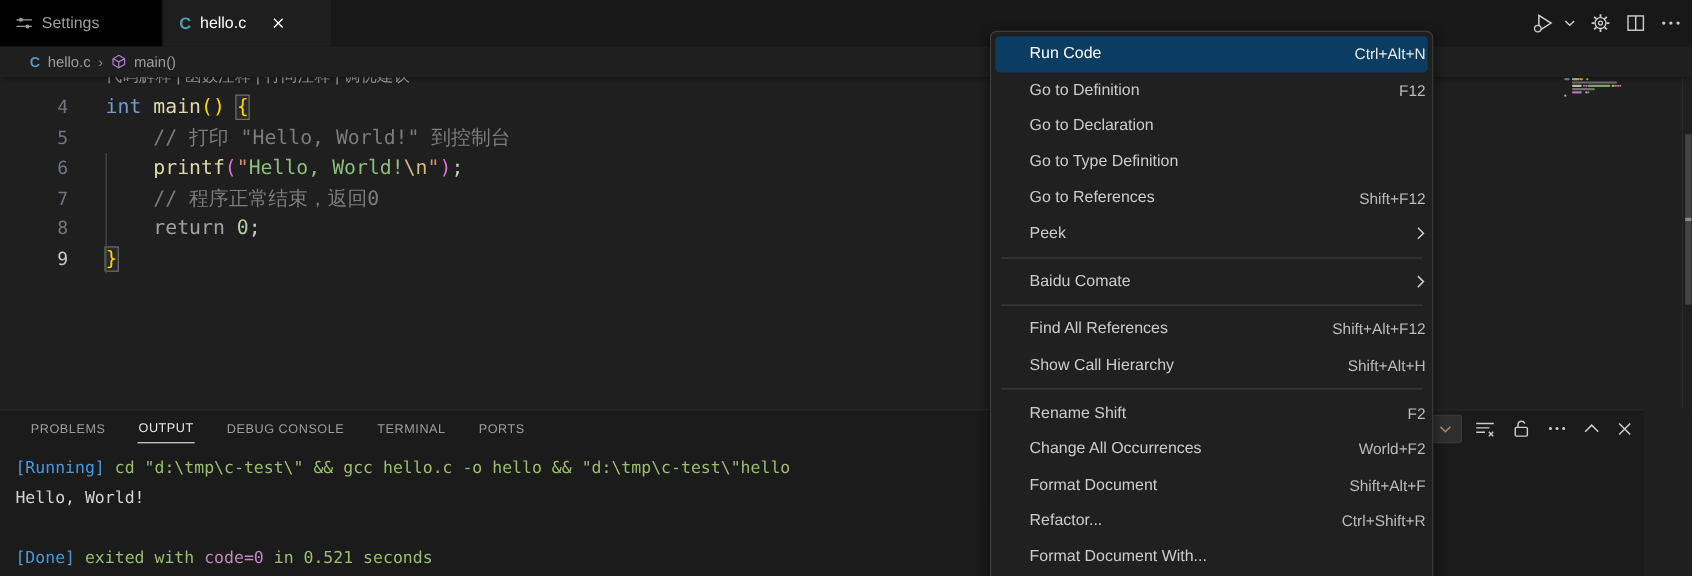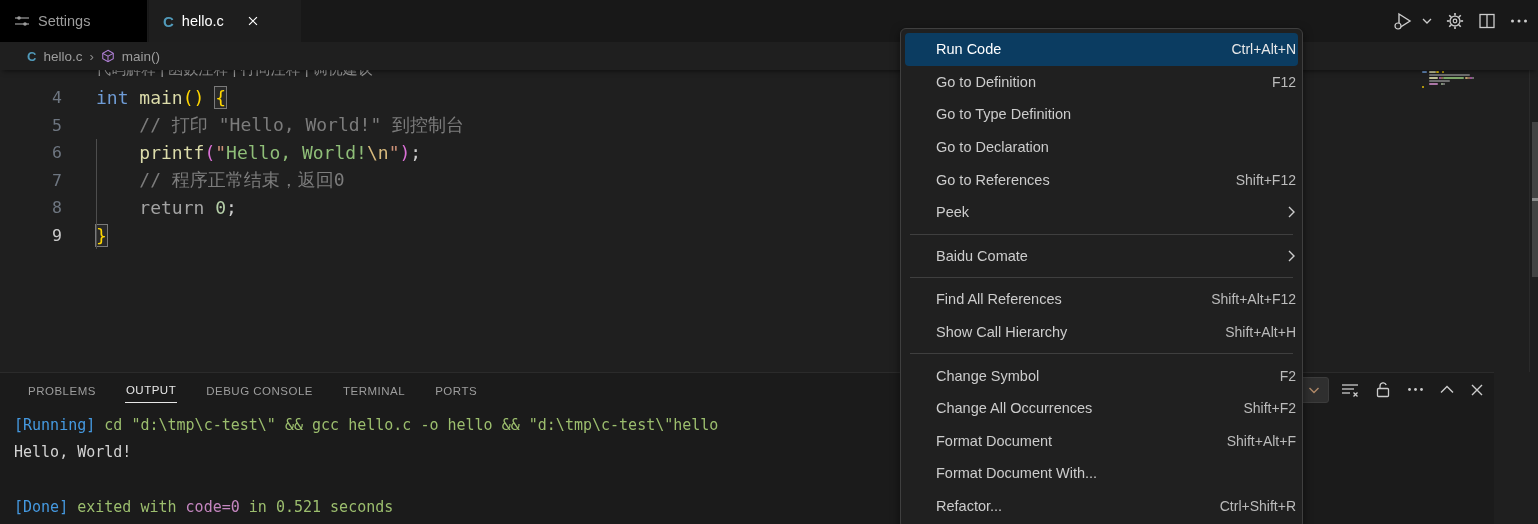--- a/index.html
+++ b/index.html
@@ -285,24 +285,24 @@
   <div id="context-menu">
       <div class="menu-item selected">
         <span class="mi-label">Run Code</span>
         <span class="mi-shortcut">Ctrl+Alt+N</span>
       </div>
       <div class="menu-item">
         <span class="mi-label">Go to Definition</span>
         <span class="mi-shortcut">F12</span>
       </div>
       <div class="menu-item">
+        <span class="mi-label">Go to Declaration</span>
+      </div>
+      <div class="menu-item">
         <span class="mi-label">Go to Type Definition</span>
-      </div>
-      <div class="menu-item">
-        <span class="mi-label">Go to Declaration</span>
       </div>
       <div class="menu-item">
         <span class="mi-label">Go to References</span>
         <span class="mi-shortcut">Shift+F12</span>
       </div>
       <div class="menu-item">
         <span class="mi-label">Peek</span>
         <span class="mi-chevron">
           <svg width="9" height="14" viewBox="0 0 9 14">
             <path d="M2 2l5 5-5 5" fill="none" stroke="#cccccc" stroke-width="1.4"></path>
@@ -322,33 +322,33 @@
       <div class="menu-item">
         <span class="mi-label">Find All References</span>
         <span class="mi-shortcut">Shift+Alt+F12</span>
       </div>
       <div class="menu-item">
         <span class="mi-label">Show Call Hierarchy</span>
         <span class="mi-shortcut">Shift+Alt+H</span>
       </div>
       <div class="menu-sep"></div>
       <div class="menu-item">
-        <span class="mi-label">Change Symbol</span>
+        <span class="mi-label">Rename Shift</span>
         <span class="mi-shortcut">F2</span>
       </div>
       <div class="menu-item">
         <span class="mi-label">Change All Occurrences</span>
-        <span class="mi-shortcut">Shift+F2</span>
+        <span class="mi-shortcut">World+F2</span>
       </div>
       <div class="menu-item">
         <span class="mi-label">Format Document</span>
         <span class="mi-shortcut">Shift+Alt+F</span>
       </div>
       <div class="menu-item">
-        <span class="mi-label">Format Document With...</span>
-      </div>
-      <div class="menu-item">
         <span class="mi-label">Refactor...</span>
         <span class="mi-shortcut">Ctrl+Shift+R</span>
       </div>
+      <div class="menu-item">
+        <span class="mi-label">Format Document With...</span>
+      </div>
     </div>
 
 </div>
 
 </body></html>

